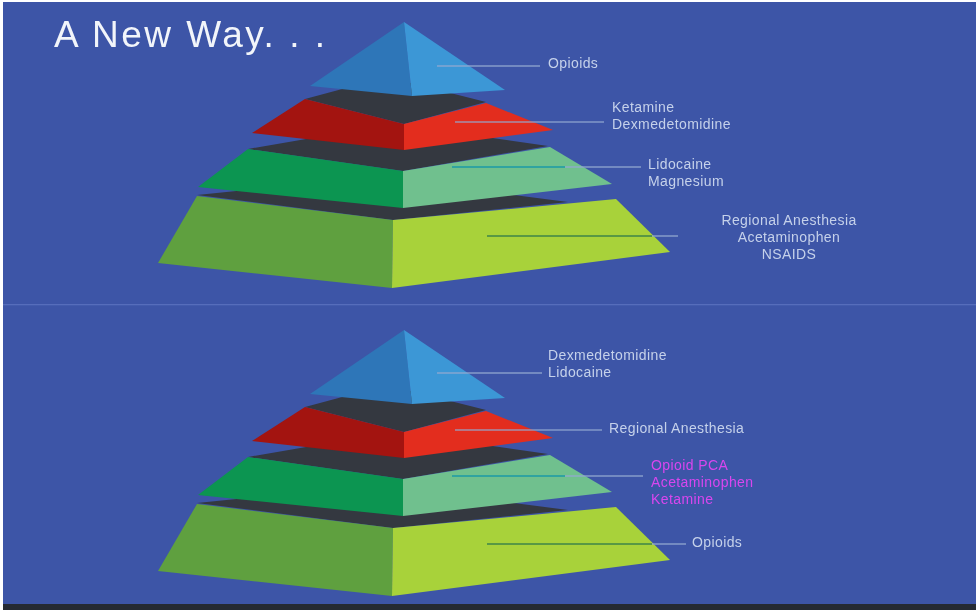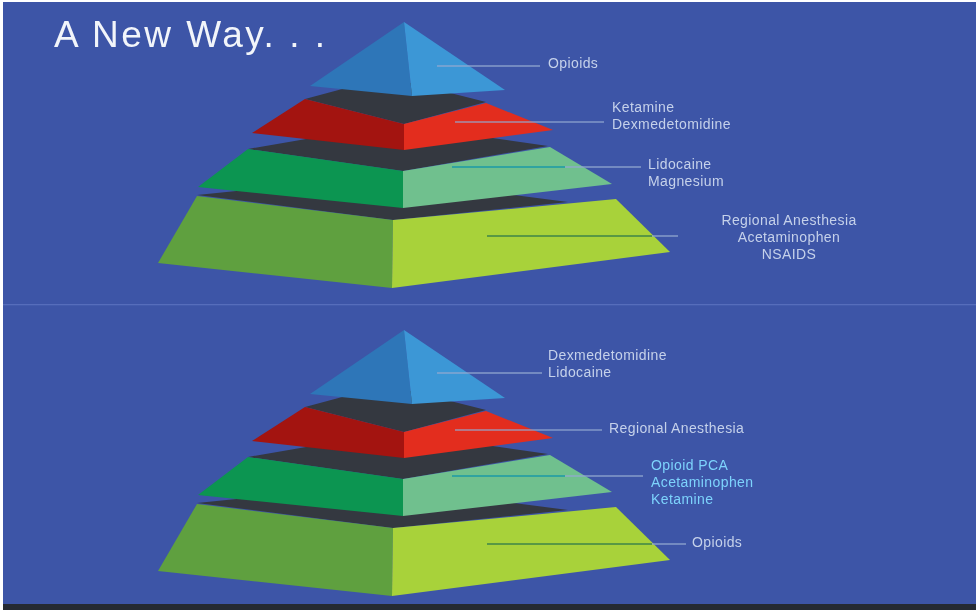--- a/index.html
+++ b/index.html
@@ -101,18 +101,18 @@
 Dexmedetomidine</div>
   <div class="lbl t3" style="color: rgb(197, 209, 234);">Lidocaine
 Magnesium</div>
   <div class="lbl t4" style="color: rgb(197, 209, 234);">Regional Anesthesia
 Acetaminophen
 NSAIDS</div>
 
   <div class="lbl b1" style="color: rgb(197, 209, 234);">Dexmedetomidine
 Lidocaine</div>
   <div class="lbl b2" style="color: rgb(197, 209, 234);">Regional Anesthesia</div>
-  <div class="lbl b3" style="color: #7dd3fc;">Opioid PCA
+  <div class="lbl b3" style="color: #d946ef;">Opioid PCA
 Acetaminophen
 Ketamine</div>
   <div class="lbl b4" style="color: rgb(197, 209, 234);">Opioids</div>
 
 </div>
 
 </body></html>

